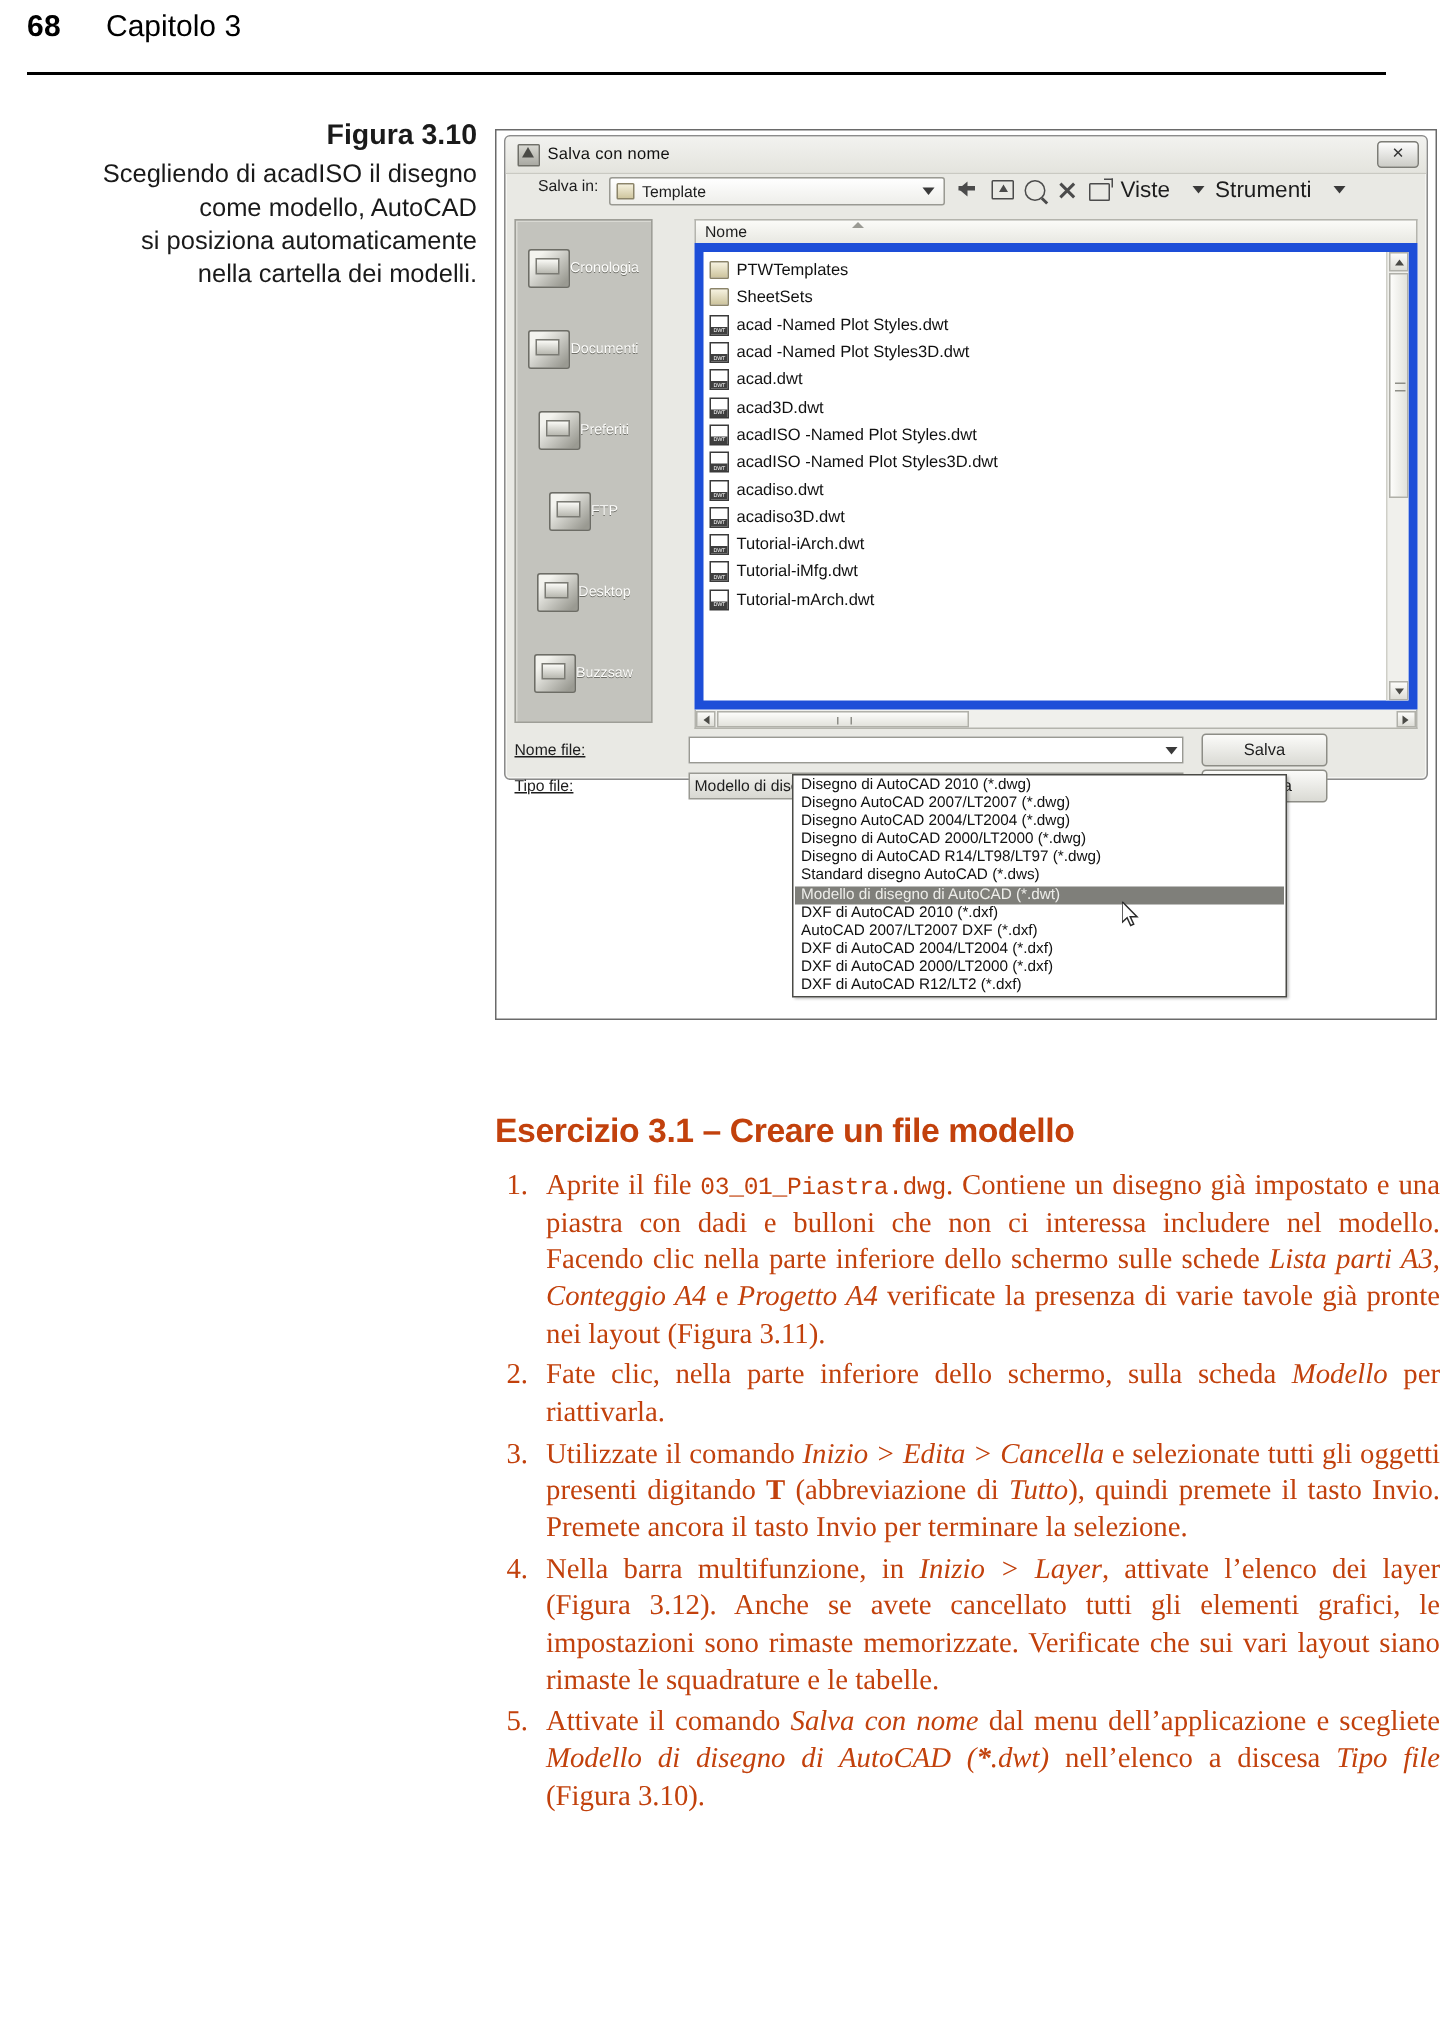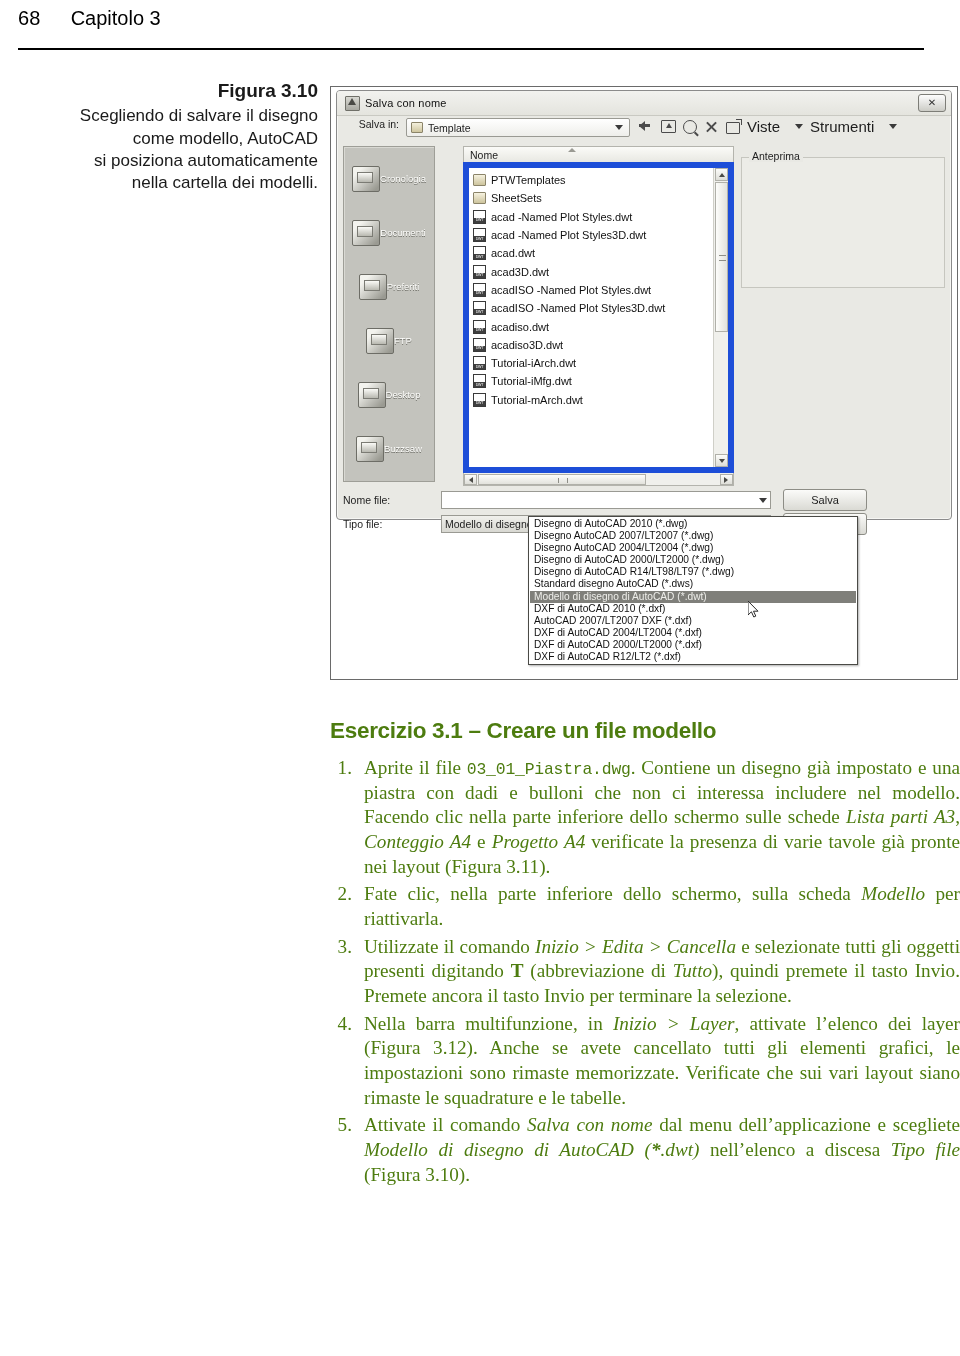--- a/index.html
+++ b/index.html
@@ -12,21 +12,21 @@
     overflow:hidden;
   }
 
   
   #running-head{
     position:absolute; left:18px; top:8px; width:906px; height:40px;
     border-bottom:2.5px solid #000;
     display:flex; align-items:flex-start;
   }
   #running-head .pageno{
-    font-weight:normal; font-size:20px; letter-spacing:.2px;
+    font-weight:bold; font-size:20px; letter-spacing:.2px;
     margin-right:30px; line-height:1;
   }
   #running-head .chap{ font-size:20px; line-height:1; }
 
   
   #fig-caption{
     position:absolute; left:18px; top:78px; width:300px;
     text-align:right; line-height:1.32; font-size:17px; color:#1a1a1a;
   }
   #fig-caption .fignum{ font-weight:bold; font-size:19px; display:block; margin-bottom:2px;}
@@ -237,21 +237,21 @@
 
   
   #dbottom{padding:0 6px;margin-top:2px;}
   #chkrow{display:flex;align-items:center;margin-left:104px;height:16px;gap:5px;}
   .chkbox{
     width:11px;height:11px;background:linear-gradient(#fafaf7,#e6e6e0);
     border:1px solid #9d9d96;box-sizing:border-box;flex:none;
   }
   #chkrow .t{font-size:10.5px;}
   .frow2{display:flex;align-items:center;height:24px;gap:0;}
-  .frow2 .lab{width:98px;font-size:10.5px;}
+  .frow2 .lab{width:116px;font-size:10.5px;text-decoration:underline;}
   .cmb{
     height:18px;border:1px solid #9a9a93;box-sizing:border-box;
     display:flex;align-items:center;padding:0 3px;font-size:10.5px;
   }
   #cmb-name{width:330px;background:#fff;}
   #cmb-type{width:330px;background:linear-gradient(#f0f0ec,#d8d8d2);}
   .cmb .val{flex:1;}
   .dlgbtn{
     width:82px;height:20px;margin-left:12px;flex:none;
     background:linear-gradient(#fbfbf9,#dadad4);
@@ -270,22 +270,22 @@
     white-space:nowrap;color:#111;
   }
   #typelist .opt.sel{background:#7f7f7a;color:#eeeeea;}
   #cursor{
     position:absolute;left:748px;top:601px;width:12px;height:18px;z-index:50;
   }
   #cursor svg{display:block;}
 
   
   #exercise{
-    position:absolute;left:330px;top:718px;width:630px;
-    font-family:"Liberation Serif", serif;color:#4d7c0f;
+    position:absolute;left:330px;top:741px;width:630px;
+    font-family:"Liberation Serif", serif;color:#c2410c;
   }
   #ex-title{
     font-family:"Liberation Sans", sans-serif;
     font-weight:bold;font-size:22.5px;letter-spacing:-.3px;margin-bottom:12px;
   }
   ol.steps{margin:0;padding:0;list-style:none;font-size:19.2px;line-height:1.285;}
   ol.steps>li{
     display:flex;margin-bottom:3px;text-align:justify;
   }
   ol.steps>li .num{
@@ -299,21 +299,21 @@
 </head>
 <body>
 
 <div id="running-head">
   <span class="pageno">68</span>
   <span class="chap">Capitolo 3</span>
 </div>
 
 <div id="fig-caption">
   <span class="fignum">Figura 3.10</span>
-  <span>Scegliendo di salvare il disegno</span><br>
+  <span>Scegliendo di acadISO il disegno</span><br>
   <span>come modello, AutoCAD</span><br>
   <span>si posiziona automaticamente</span><br>
   <span>nella cartella dei modelli.</span>
 </div>
 
 <div id="figure-frame"></div>
 
 <div id="dialog">
 
   <div id="titlebar">
@@ -451,25 +451,20 @@
             <i class="ar"></i>
           </span>
         <span id="hthumb"></span>
         <span style="flex:1"></span>
         <span class="hbtn right">
             <i class="ar"></i>
           </span>
       </div>
     </div>
 
-    <div id="previewcol">
-      <div id="preview-group">
-        <span id="preview-legend">Anteprima</span>
-      </div>
-    </div>
   </div>
 
   <div id="dbottom">
 
     <div class="frow2">
       <span class="lab">Nome file:</span>
       <div class="cmb" id="cmb-name">
         <span class="val"></span>
         <span class="caret"></span>
       </div>

